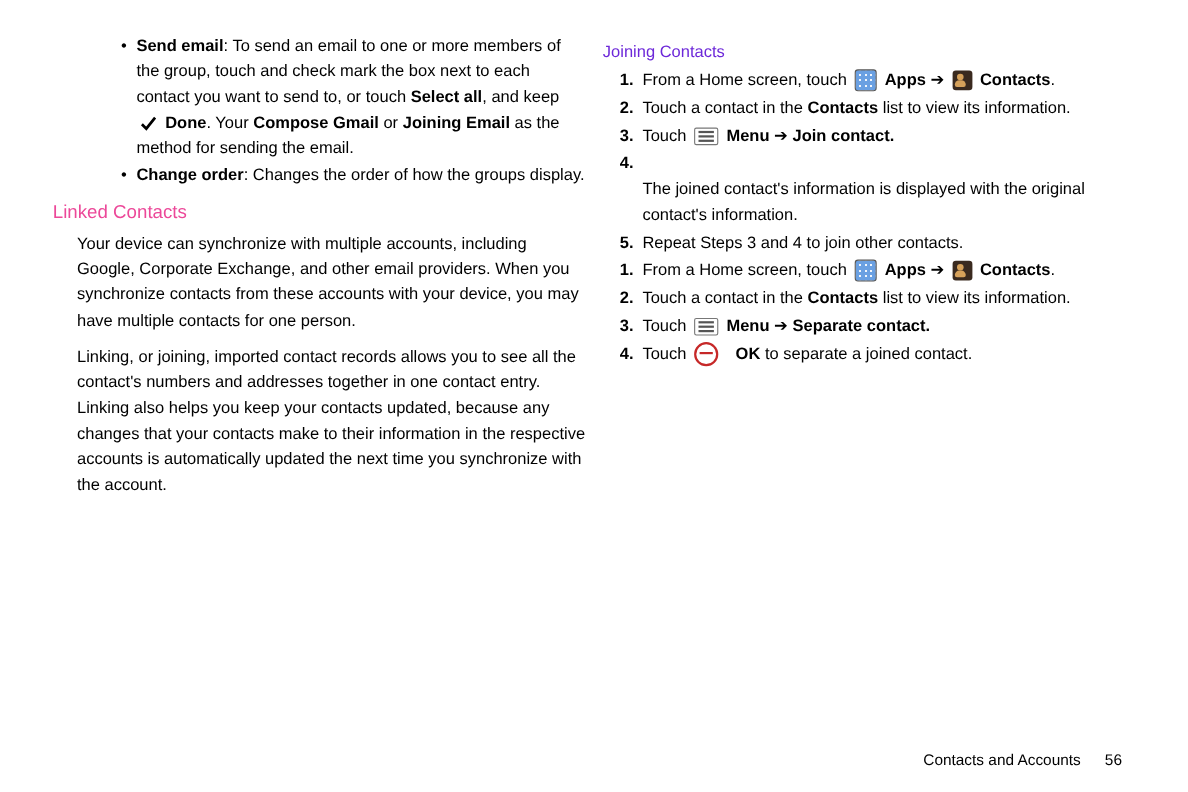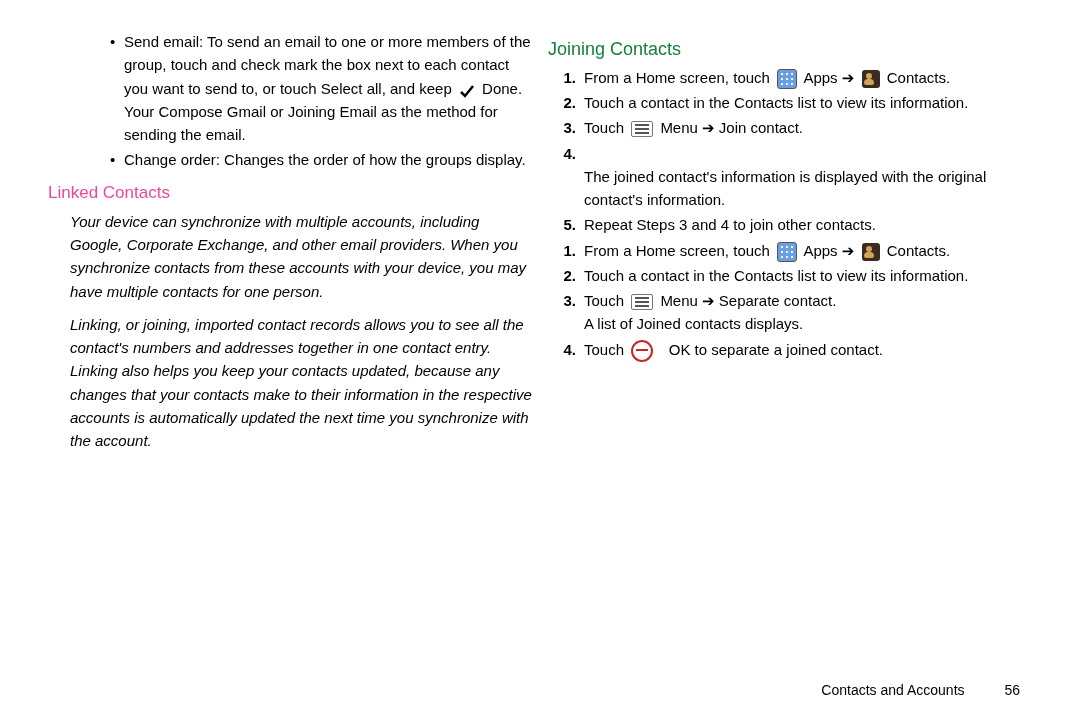--- a/index.html
+++ b/index.html
@@ -23,32 +23,32 @@
     flex: 1;
     line-height: 1.55;
   }
   .col-right { flex: 1; }
   .blue-head {
     color: #ec4899;
     font-size: 17px;
     margin: 8px 0 4px 0;
   }
   .blue-sub {
-    color: #15803d;
-    font-size: 18px;
+    color: #6d28d9;
+    font-size: 15px;
     margin: 6px 0 2px 0;
   }
   p { margin: 4px 0 10px 0; }
   .bullets { padding-left: 62px; }
   .bullet-row { display:flex; margin-bottom:2px;}
   .dot { width:14px; flex:none;}
   .num-list .row { display:flex; margin-bottom:2px;}
   .num-list .num { width:28px; flex:none; font-weight:bold; text-align:right; padding-right:8px;}
   .num-list .txt { flex:1; }
-  .b { font-weight:normal; }
+  .b { font-weight:bold; }
   .icon {
     display:inline-block;
     vertical-align:middle;
     margin: 0 3px;
   }
   .icon-check {
     width:16px;height:16px;
   }
   .icon-check svg{width:16px;height:16px;}
   .icon-apps {
@@ -80,22 +80,22 @@
   }
   .icon-remove{
     width:18px;height:18px;border:2px solid #c62828;border-radius:50%;position:relative;
   }
   .icon-remove::before{
     content:"";position:absolute;left:3px;right:3px;top:7px;height:2px;background:#c62828;
   }
   .footer{
     position:absolute;bottom:22px;right:60px;font-size:14px;
   }
-  .footer .pg{margin-left:36px;}
-  .indent { margin-left:22px;font-style:italic;}
+  .footer .pg{margin-left:18px;}
+  .indent { margin-left:22px;}
 </style>
 </head>
 <body>
 
 <div class="page">
 
   <div class="col">
 
     <div class="bullets">
       <div class="bullet-row">
@@ -185,21 +185,20 @@
         </div>
       </div>
       <div class="row">
         <div class="num">3.</div>
         <div class="txt">
           <span>Touch </span>
           <span class="icon icon-menu"></span>
           <span class="b">Menu</span>
           <span> ➔ </span>
           <span class="b">Separate contact.</span><br>
-          <span>A list of Joined contacts displays.</span>
         </div>
       </div>
       <div class="row">
         <div class="num">4.</div>
         <div class="txt">
           <span>Touch </span>
           <span class="icon icon-remove"></span>&nbsp;&nbsp;
           <span class="b">OK</span>
           <span> to separate a joined contact.</span><br>
         </div>

